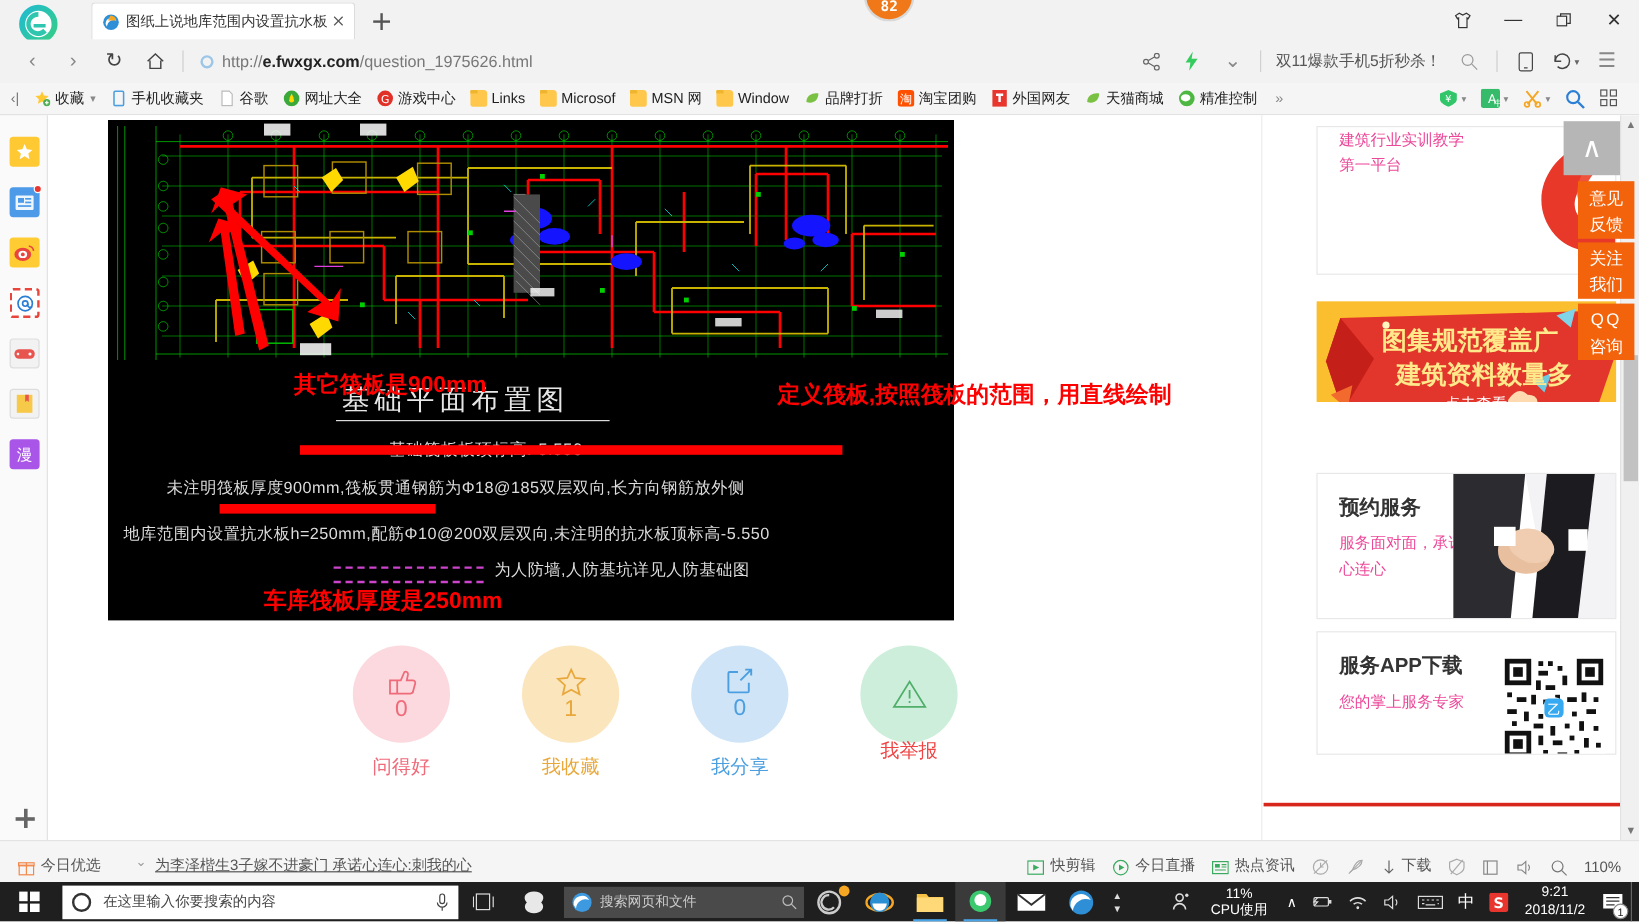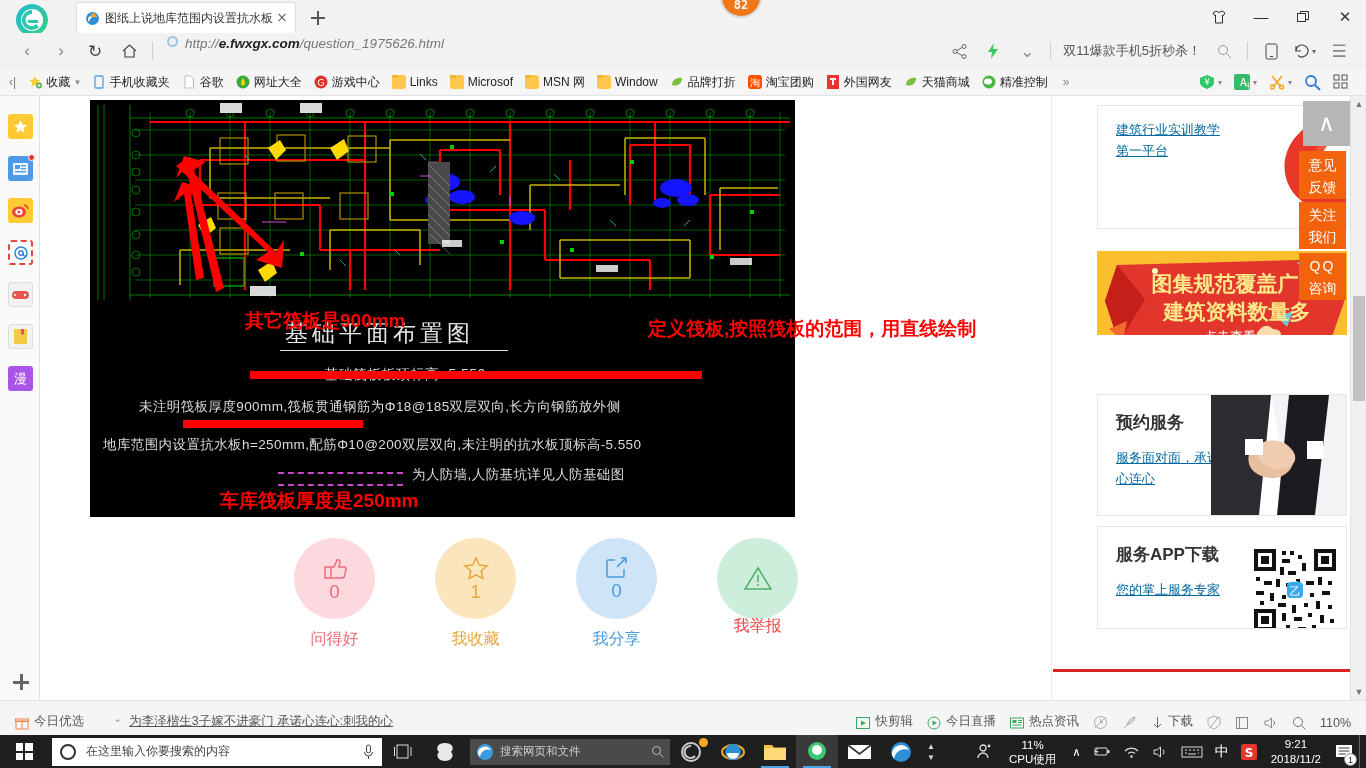--- a/index.html
+++ b/index.html
@@ -36,21 +36,21 @@
   .wbtn { width:42px; height:33px; display:flex; align-items:center; justify-content:center;
           font-size:15px; color:#333; cursor:pointer; }
 
   
   .navbar { position:absolute; left:0; top:33px; width:1366px; height:36px; background:#f2f2f2;
             display:flex; align-items:center; }
   .nbtn { width:34px; height:30px; display:flex; align-items:center; justify-content:center;
           color:#888; font-size:17px; cursor:pointer; }
   .nbtn.on{color:#444;}
   .sep { width:1px; height:18px; background:#d0d0d0; margin:0 6px; }
-  .urlbox { flex:1; height:30px; display:flex; padding:0 8px;font-style:italic; }
+  .urlbox { flex:1; height:30px; display:flex; align-items:center; padding:0 8px; }
   .urldot { width:11px; height:11px; border-radius:50%; border:2px solid #9cc6e8; margin-right:7px;
             flex:0 0 11px; }
   .urltext { font-size:13.5px; color:#777; white-space:nowrap; }
   .urltext b { color:#222; font-weight:bold; }
   .promo { font-size:13px; color:#555; white-space:nowrap; padding:0 6px; }
 
   
   .bmbar { position:absolute; left:0; top:69px; width:1366px; height:27px; background:#f5f5f5;
            border-bottom:1px solid #e2e2e2; display:flex; align-items:center; font-size:12px; }
   .bmk { display:flex; align-items:center; height:21px; padding:0 5px; margin-right:2px;
@@ -94,31 +94,31 @@
   .act .circ { width:81px; height:81px; border-radius:50%; display:flex; flex-direction:column;
                align-items:center; justify-content:center; }
   .act .cnt { font-size:19px; line-height:22px; }
   .act .lbl { margin-top:10px; font-size:16px; }
 
   
   .side { position:absolute; left:1013px; top:0; width:313px; height:604px; background:#fff; }
   .card { position:absolute; left:44px; width:250px; background:#fff; border:1px solid #e8e8e8;
           overflow:hidden; }
   .card h3 { font-size:17px; color:#333; font-weight:bold; margin:16px 0 8px 18px; }
-  .card p { font-size:13px; color:#0369a1; line-height:21px; margin:13px 0 14px 18px; width:115px;text-decoration:underline; }
+  .card p { font-size:13px; color:#ec4899; line-height:21px; margin:0 0 14px 18px; width:115px; }
   .bannerimg { position:absolute; left:44px; width:250px; height:84px; overflow:hidden; }
 
   
   .pgscroll { position:absolute; right:0; top:0; width:16px; height:604px; background:#f0f0f0;
               border-left:1px solid #e2e2e2; }
   .pgscroll .arr { position:absolute; left:0; width:16px; height:16px; color:#777;
                    text-align:center; font-size:9px; line-height:16px; cursor:pointer; }
   .pgscroll .thumb { position:absolute; left:2px; top:200px; width:12px; height:105px;
                      background:#c2c2c2; cursor:pointer; }
-  .floatbtn { position:absolute; right:20px; width:47px; cursor:pointer; color:#fff;
+  .floatbtn { position:absolute; right:4px; width:47px; cursor:pointer; color:#fff;
               font-size:14px; text-align:center; line-height:22px; }
   .topbtn { position:absolute; right:16px; top:5px; width:47px; height:45px; background:#b6b6b6;
             color:#fff; font-size:23px; text-align:center; line-height:45px; cursor:pointer; }
 
   
   .statusbar { position:absolute; left:0; top:700px; width:1366px; height:35px; background:#f5f5f5;
                border-top:1px solid #e3e3e3; display:flex; align-items:center; font-size:12.5px;
                color:#555; }
   .sb-item{display:flex;align-items:flex-end;padding:0 7px;white-space:nowrap;cursor:pointer;height:24px;}
   .news { text-decoration:underline; color:#555; }

